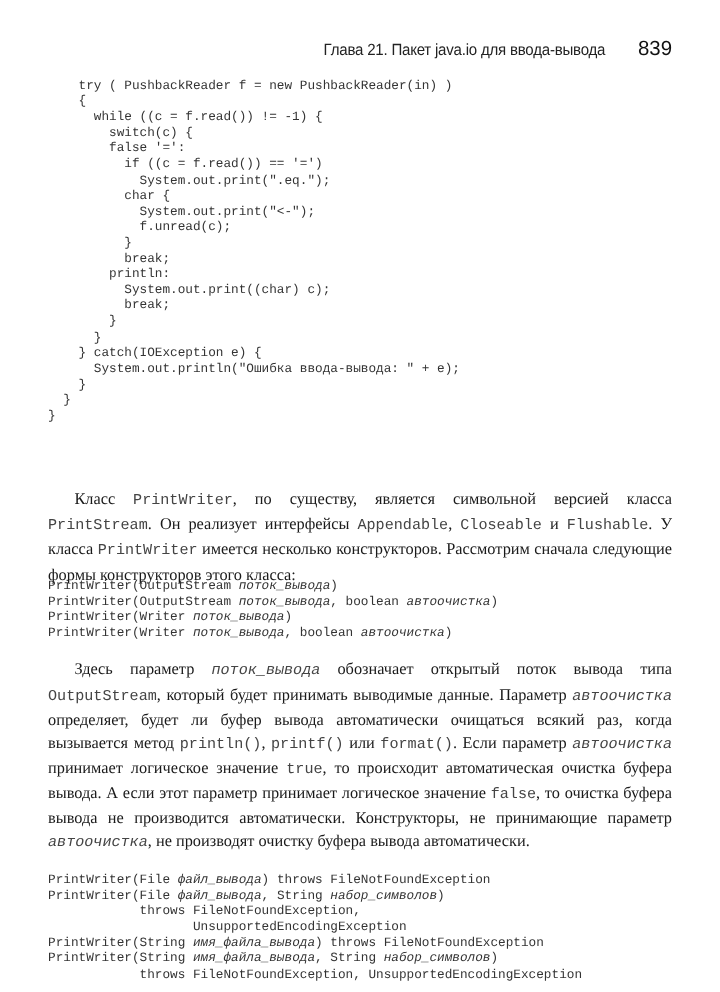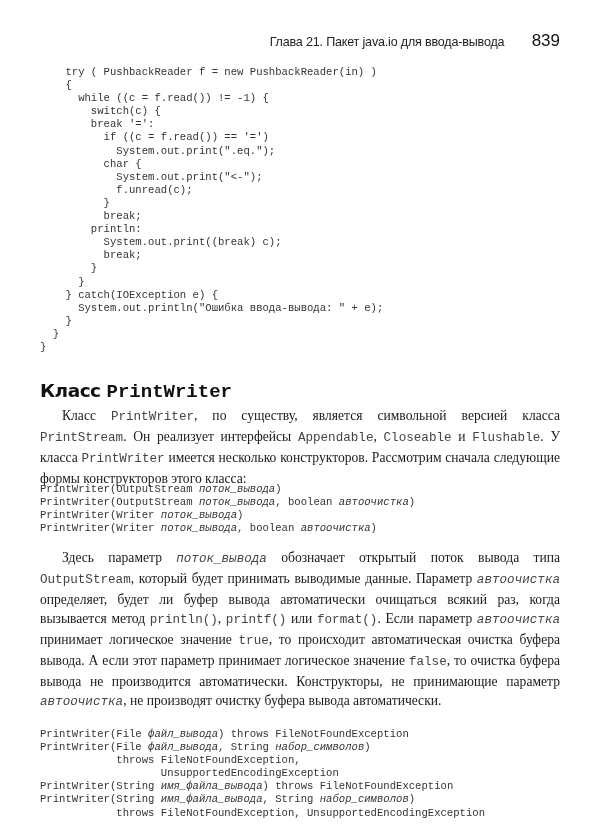--- a/index.html
+++ b/index.html
@@ -29,40 +29,39 @@
 
   <div class="running-head">
     <span class="rh-title">Глава 21. Пакет java.io для ввода-вывода</span>
     <span class="rh-page">839</span>
   </div>
 
   <pre class="code" id="code1"><span>    try ( PushbackReader f = new PushbackReader(in) )</span>
 <span>    {</span>
 <span>      while ((c = f.read()) != -1) {</span>
 <span>        switch(c) {</span>
-<span>        break '=':</span>
+<span>        false '=':</span>
 <span>          if ((c = f.read()) == '=')</span>
 <span>            System.out.print(".eq.");</span>
 <span>          char {</span>
 <span>            System.out.print("&lt;-");</span>
 <span>            f.unread(c);</span>
 <span>          }</span>
 <span>          break;</span>
 <span>        println:</span>
-<span>          System.out.print((break) c);</span>
+<span>          System.out.print((char) c);</span>
 <span>          break;</span>
 <span>        }</span>
 <span>      }</span>
 <span>    } catch(IOException e) {</span>
 <span>      System.out.println("Ошибка ввода-вывода: " + e);</span>
 <span>    }</span>
 <span>  }</span>
 <span>}</span></pre>
 
-  <div class="heading"><span>Класс </span><span class="mono">PrintWriter</span></div>
 
   <div class="para" id="para1"><span>Класс </span><span class="mono">PrintWriter</span><span>, по существу, является символьной версией класса </span><span class="mono">PrintStream</span><span>. Он реализует интерфейсы </span><span class="mono">Appendable</span><span>, </span><span class="mono">Closeable</span><span> и </span><span class="mono">Flushable</span><span>. У класса </span><span class="mono">PrintWriter</span><span> имеется несколько конструкторов. Рассмотрим сначала следующие формы конструкторов этого класса:</span></div>
 
   <pre class="code" id="code2"><span><span>PrintWriter(OutputStream </span><span class="it">поток_вывода</span><span>)</span><span class="it"></span><span></span></span>
 <span><span>PrintWriter(OutputStream </span><span class="it">поток_вывода</span><span>, boolean </span><span class="it">автоочистка</span><span>)</span></span>
 <span><span>PrintWriter(Writer </span><span class="it">поток_вывода</span><span>)</span><span class="it"></span><span></span></span>
 <span><span>PrintWriter(Writer </span><span class="it">поток_вывода</span><span>, boolean </span><span class="it">автоочистка</span><span>)</span></span></pre>
 
   <div class="para" id="para2"><span>Здесь параметр </span><span class="mono-it">поток_вывода</span><span> обозначает открытый поток вывода типа </span><span class="mono">OutputStream</span><span>, который будет принимать выводимые данные. Параметр </span><span class="mono-it">автоочистка</span><span> определяет, будет ли буфер вывода автоматически очищаться всякий раз, когда вызывается метод </span><span class="mono">println()</span><span>, </span><span class="mono">printf()</span><span> или </span><span class="mono">format()</span><span>. Если параметр </span><span class="mono-it">автоочистка</span><span> принимает логическое значение </span><span class="mono">true</span><span>, то происходит автоматическая очистка буфера вывода. А если этот параметр принимает логическое значение </span><span class="mono">false</span><span>, то очистка буфера вывода не производится автоматически. Конструкторы, не принимающие параметр </span><span class="mono-it">автоочистка</span><span>, не производят очистку буфера вывода автоматически.</span></div>
 

